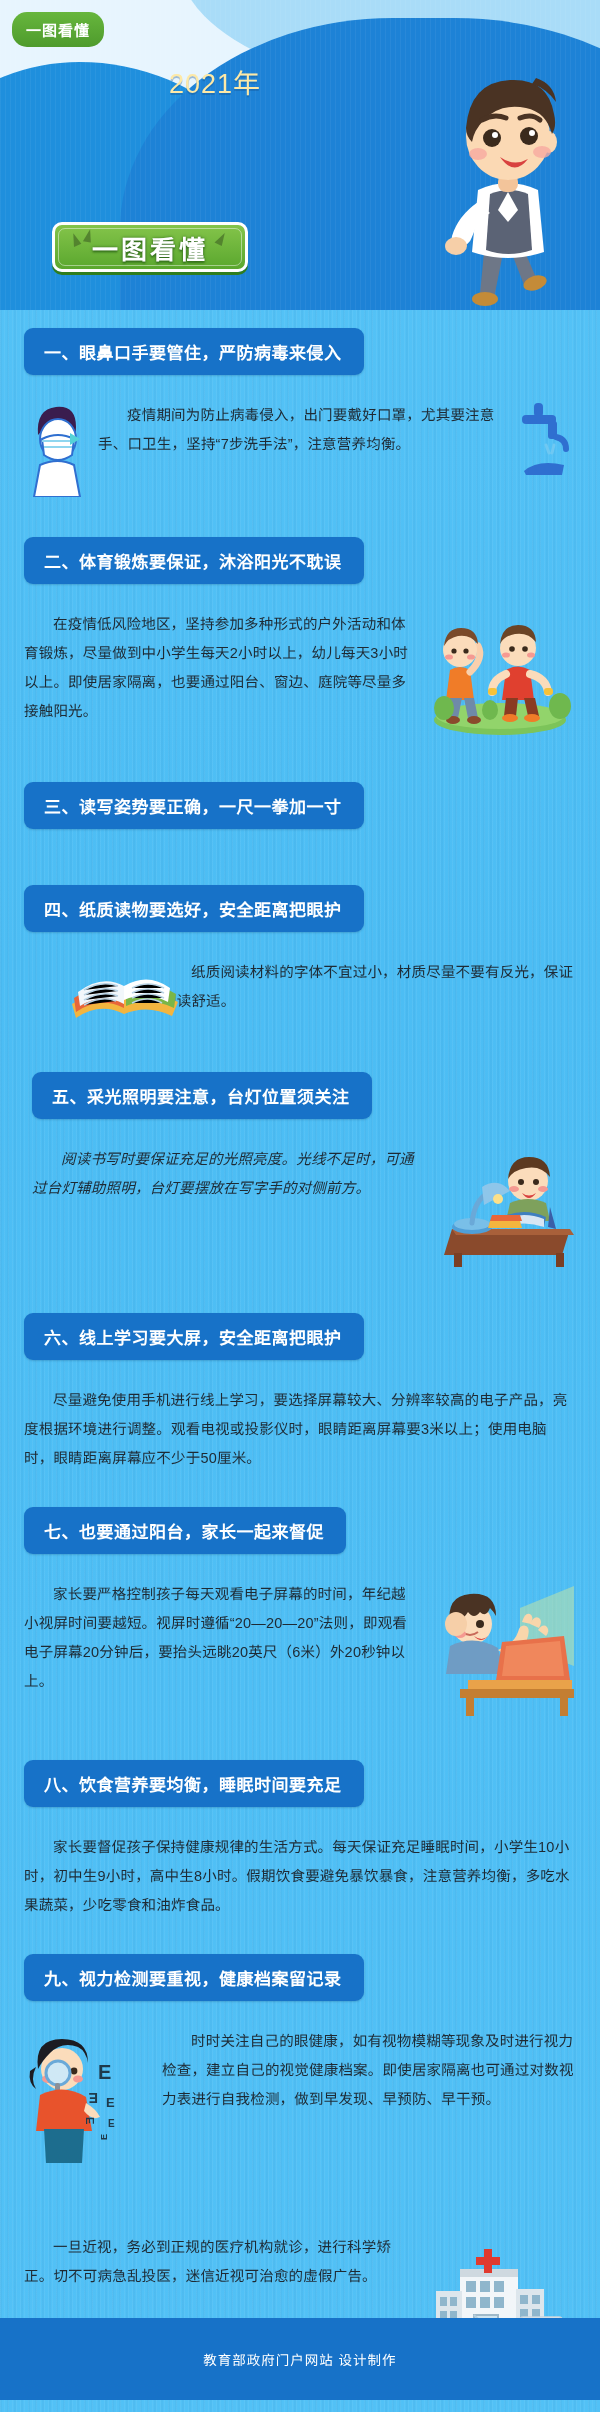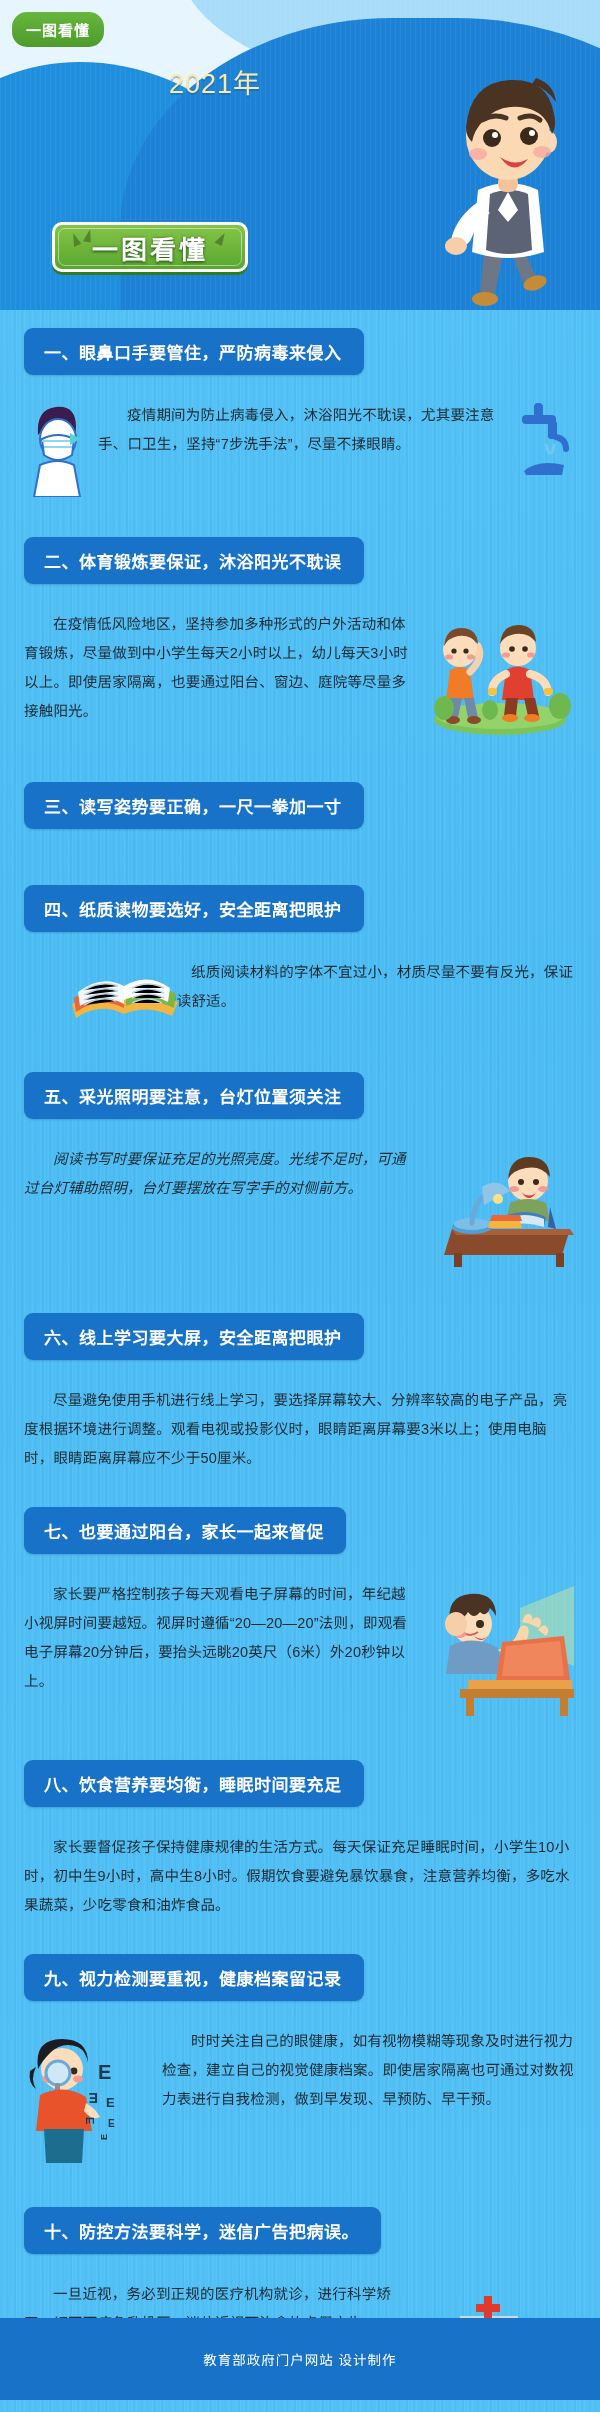--- a/index.html
+++ b/index.html
@@ -319,21 +319,21 @@
           <svg width="64" height="96" viewBox="0 0 64 96">
             <path d="M14 34 q-2 -26 18 -28 q20 -2 20 20 q0 8 -4 12 q-4 -14 -18 -12 q-12 2 -16 8 Z" fill="#3a1d4e"></path>
             <ellipse cx="34" cy="38" rx="18" ry="20" fill="#ffffff" stroke="#2f6fd0" stroke-width="2"></ellipse>
             <path d="M18 38 q16 -8 32 0 l-2 16 q-14 10 -28 0 Z" fill="#ffffff" stroke="#2f6fd0" stroke-width="2"></path>
             <path d="M18 40 h32" stroke="#8fd6ef" stroke-width="2"></path>
             <path d="M20 46 h28" stroke="#8fd6ef" stroke-width="2"></path>
             <path d="M46 32 l10 6 l-10 6 Z" fill="#53d2d8"></path>
             <path d="M16 64 q18 -8 34 0 l6 32 h-46 Z" fill="#ffffff" stroke="#2f6fd0" stroke-width="2"></path>
           </svg>
         </div>
-        <p>疫情期间为防止病毒侵入，沐浴阳光不耽误，尤其要注意手、口卫生，坚持“7步洗手法”，尽量不揉眼睛。</p>
+        <p>疫情期间为防止病毒侵入，出门要戴好口罩，尤其要注意手、口卫生，坚持“7步洗手法”，注意营养均衡。</p>
         <div class="art" style="width:60px;">
           <svg width="58" height="80" viewBox="0 0 58 80">
             <rect x="6" y="14" width="34" height="9" rx="4" fill="#2f6fd0"></rect>
             <rect x="18" y="2" width="9" height="14" rx="4" fill="#2f6fd0"></rect>
             <rect x="32" y="20" width="9" height="18" rx="3" fill="#2f6fd0"></rect>
             <path d="M40 36 q10 2 10 12" stroke="#2f6fd0" stroke-width="6" fill="none" stroke-linecap="round"></path>
             <path d="M30 44 l3 8 M38 44 l-2 8" stroke="#6fc8f2" stroke-width="3" stroke-linecap="round"></path>
             <path d="M8 70 q14 -12 40 -6 l-2 10 h-36 Z" fill="#2f6fd0"></path>
           </svg>
         </div>
@@ -412,21 +412,21 @@
                 <path d="M66 35 q16 -8 32 0"></path>
               <path d="M66 40 q16 -8 32 0"></path>
                 <path d="M66 45 q16 -8 30 0"></path>
             </g>
           </svg>
         </div>
         <p style="flex:1;">纸质阅读材料的字体不宜过小，材质尽量不要有反光，保证阅读舒适。</p>
       </div>
     </div>
 
-    <div class="sec" style="padding-top:34px;">
+    <div class="sec" style="padding-top:34px;margin-left:8px;">
       <div class="sec-head">五、采光照明要注意，台灯位置须关注</div>
       <div class="spacer-md"></div>
       <div class="sec-body">
         <p style="flex:1;font-style:italic;">阅读书写时要保证充足的光照亮度。光线不足时，可通过台灯辅助照明，台灯要摆放在写字手的对侧前方。</p>
         <div class="art" style="width:152px;">
           <svg width="150" height="124" viewBox="0 0 150 124">
 
             <circle cx="104" cy="36" r="20" fill="#fbdcbb"></circle>
             <path d="M84 34 q2 -22 21 -22 q20 0 21 20 q-9 -12 -24 -9 q-13 2 -18 11 Z" fill="#5d3a20"></path>
             <circle cx="97" cy="37" r="3" fill="#3a2a1c"></circle>
@@ -541,21 +541,20 @@
               <text x="84" y="100" font-size="10">E</text>
               <text x="78" y="114" font-size="9" transform="rotate(-90 80 111)">E</text>
             </g>
           </svg>
         </div>
         <p style="flex:1;">时时关注自己的眼健康，如有视物模糊等现象及时进行视力检查，建立自己的视觉健康档案。即使居家隔离也可通过对数视力表进行自我检测，做到早发现、早预防、早干预。</p>
       </div>
     </div>
 
     <div class="sec" style="padding-top:34px;">
-      <div class="sec-head">十、防控方法要科学，迷信广告把病误。</div>
       <div class="spacer-md"></div>
       <div class="sec-body">
         <p style="flex:1;">一旦近视，务必到正规的医疗机构就诊，进行科学矫正。切不可病急乱投医，迷信近视可治愈的虚假广告。</p>
         <div class="art" style="width:160px;">
           <svg width="158" height="124" viewBox="0 0 158 124">
 
             <rect x="0" y="106" width="158" height="10" fill="#9fb0bb"></rect>
 
             <rect x="44" y="40" width="58" height="66" fill="#f2f6f9"></rect>
             <rect x="44" y="36" width="58" height="8" fill="#cfd9e0"></rect>

